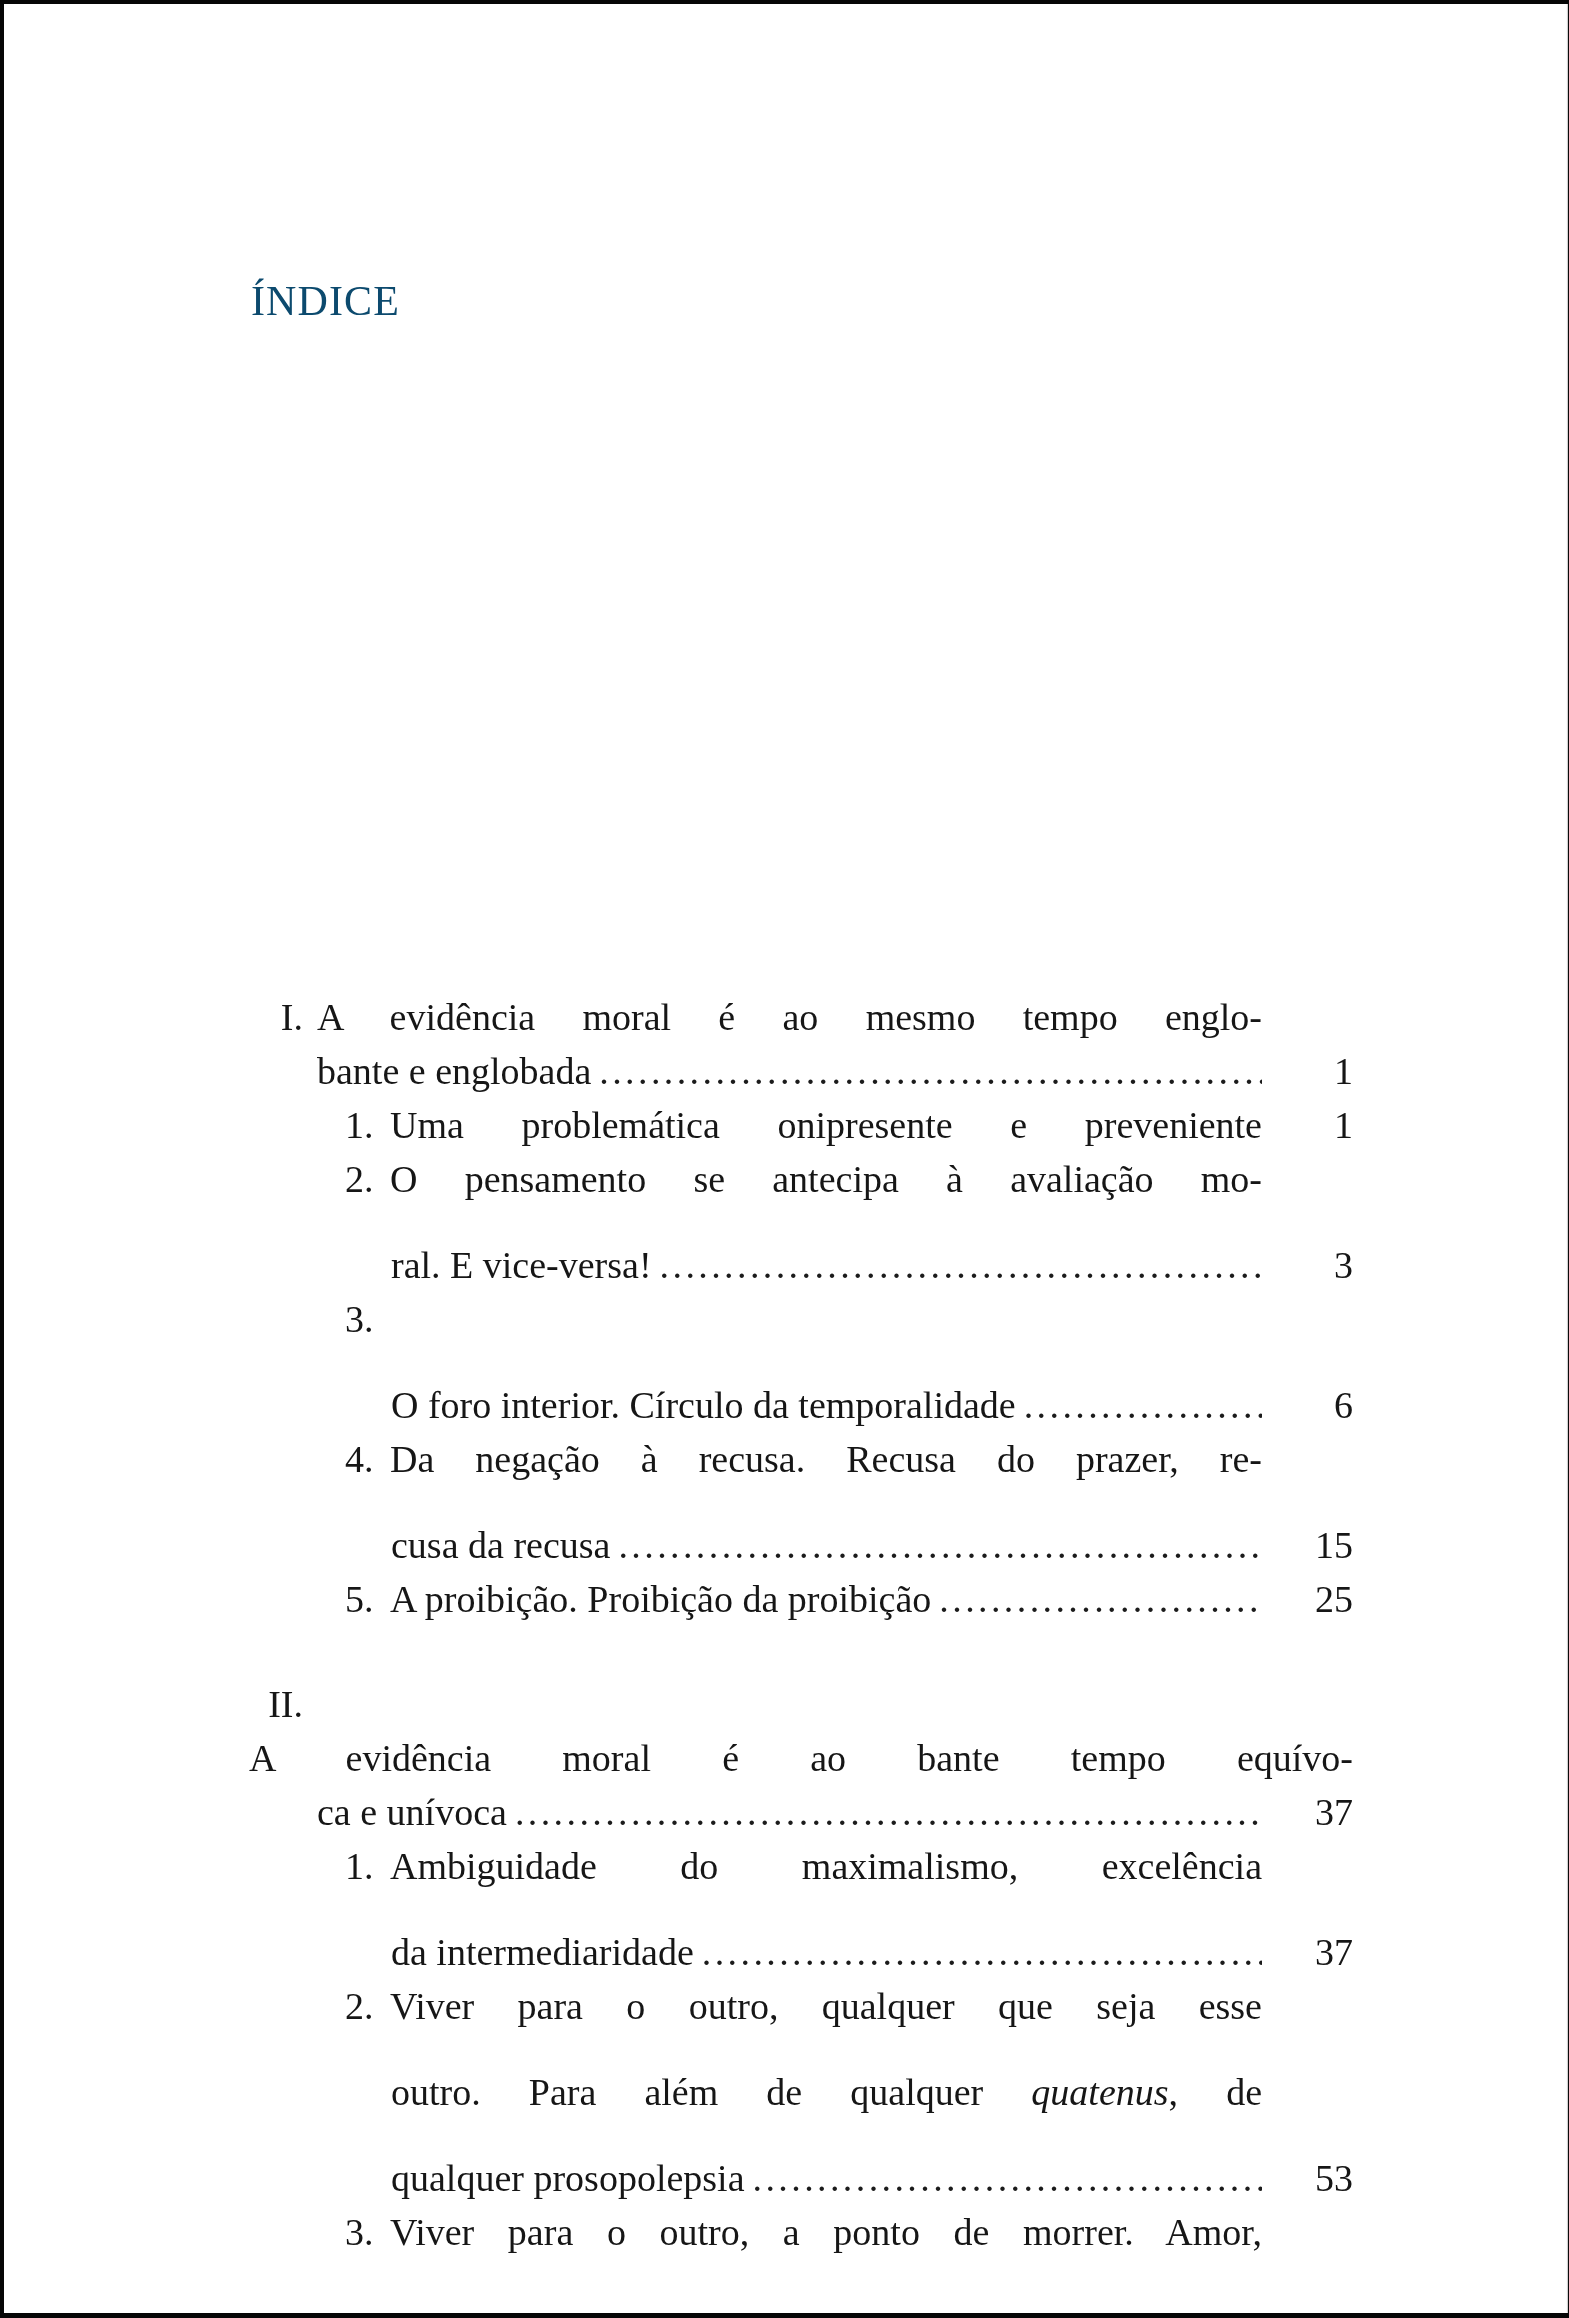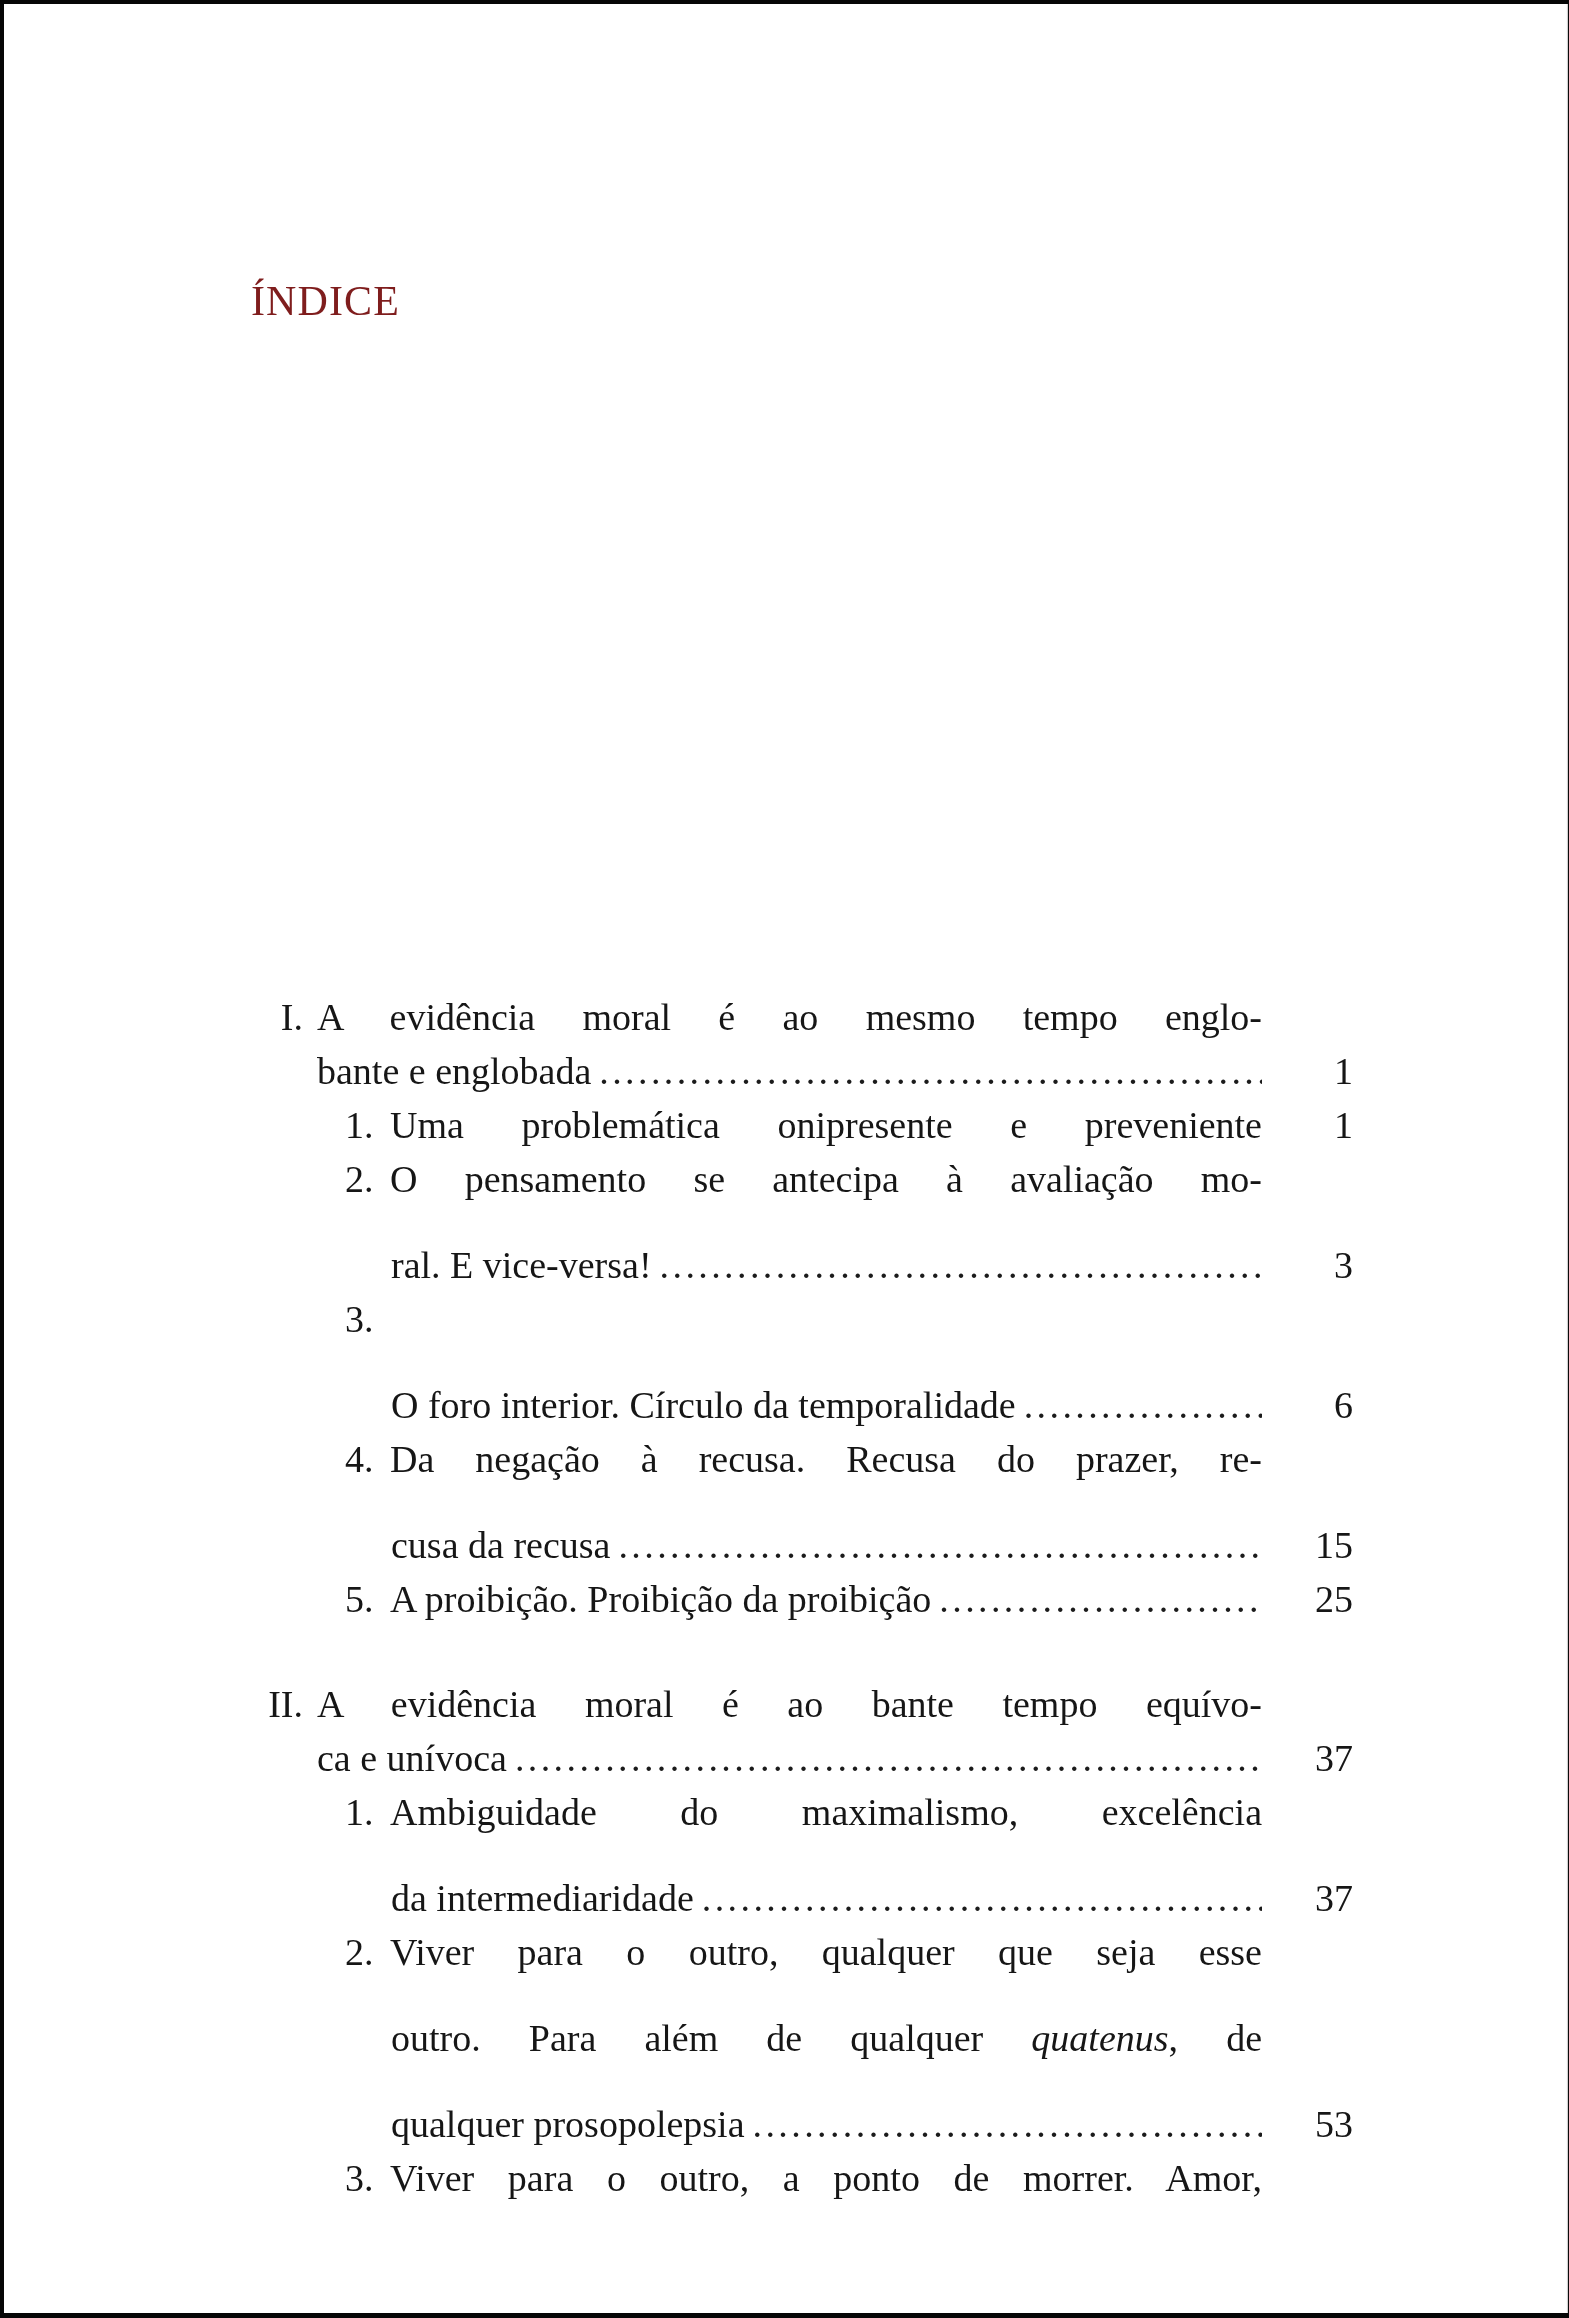--- a/index.html
+++ b/index.html
@@ -26,36 +26,37 @@
     box-shadow: inset -4.5px 0 0 -3.4px #cfcfcf;
   }
   .title {
     position: absolute;
     left: 247px;
     top: 273px;
     margin: 0;
     font-size: 42px;
     font-weight: normal;
     letter-spacing: 1.1px;
-    color: #7f1d1d;
+    color: #0c4a6e;
   }
   .toc {
     position: absolute;
     left: 245px;
     top: 986px;
     width: 1104px;
     font-size: 38px;
     color: #161616;
   }
   .toc-line {
     display: flex;
     line-height: 54px;
   }
   .toc-line.gap-before {
     margin-top: 51px;
+    flex-direction: column;
   }
   .toc-line .marker {
     flex: none;
   }
   .toc-line.chapter .marker {
     width: 54px;
     text-align: right;
     margin-right: 14px;
   }
   .toc-line.item {

